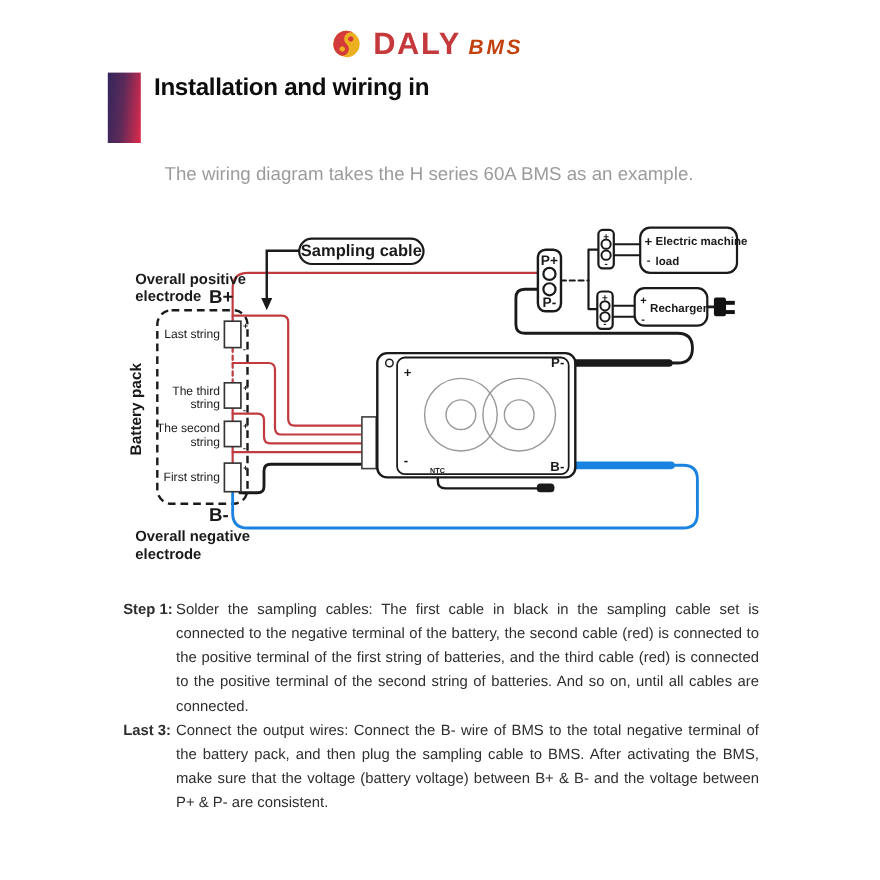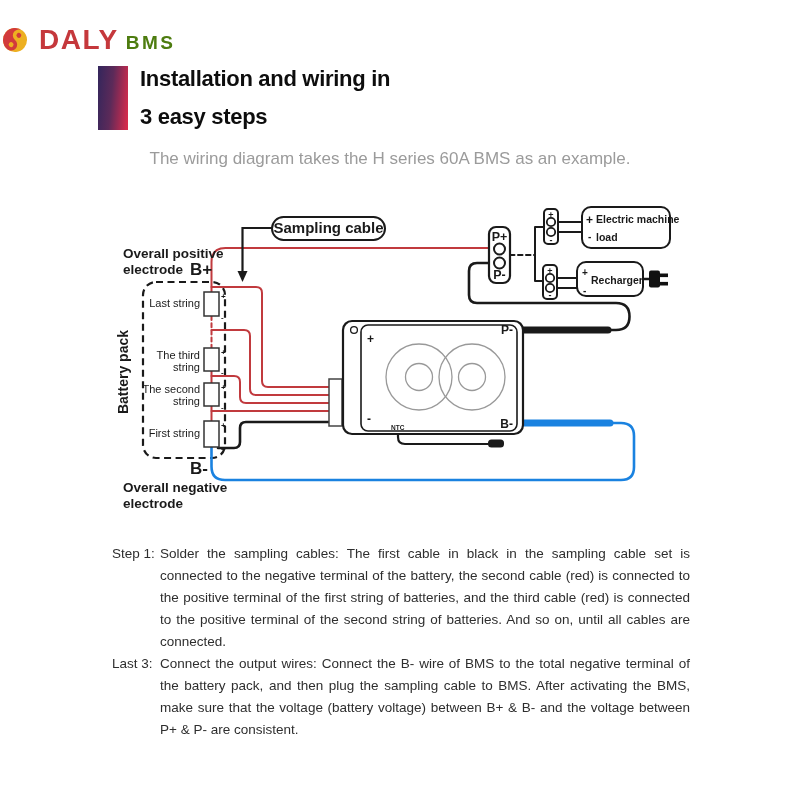--- a/index.html
+++ b/index.html
@@ -1,41 +1,41 @@
 <!DOCTYPE html>
 <html><head>
 <meta charset="utf-8">
 <style>
   html,body{margin:0;padding:0;background:#fff;}
   body{width:800px;height:800px;position:relative;overflow:hidden;
        font-family:"Liberation Sans","DejaVu Sans",sans-serif;color:#111;}
   .abs{position:absolute;}
 
   
-  .logo-row{top:24px;left:0;width:776px;display:flex;align-items:center;gap:9px;}
+  .logo-row{top:24px;left:0;width:776px;display:flex;justify-content:center;align-items:center;gap:9px;}
   .logo-text{display:flex;align-items:baseline;}
   .brand{font-size:28px;font-weight:800;color:#c5383c;letter-spacing:1.5px;}
-  .brand-suffix{font-size:19px;font-weight:800;color:#4d7c0f;letter-spacing:2.5px;margin-left:7px;}
+  .brand-suffix{font-size:19px;font-weight:800;color:#c2410c;letter-spacing:2.5px;margin-left:7px;font-style:italic;}
 
   
   .accent-bar{left:98px;top:66px;width:30px;height:64px;
               background:linear-gradient(95deg,#33265c 0%,#5c2a59 45%,#e02a4b 100%);}
   .page-title{left:140px;top:60px;font-size:22px;font-weight:800;line-height:38px;color:#0d0d0d;letter-spacing:-0.3px;}
   .subtitle{left:0;top:149px;width:780px;text-align:center;font-size:17px;color:#9b9b9b;font-weight:500;}
 
   
   .diagram{left:90px;top:195px;}
   svg text{font-family:"Liberation Sans","DejaVu Sans",sans-serif;fill:#1a1a1a;}
   .t-bold{font-weight:bold;}
 
   
   .steps{left:112px;top:543px;width:578px;}
   .step{position:relative;padding-left:48px;text-align:justify;
         font-size:13.5px;line-height:22px;color:#2e2e2e;}
-  .step-label{position:absolute;left:0;top:0;}
+  .step-label{position:absolute;left:0;top:0;font-weight:bold;}
 </style>
 </head>
 <body>
 
 <div class="abs logo-row">
   <svg width="30" height="30" viewBox="0 0 40 40">
     <g transform="rotate(40 20 20)">
       <circle cx="20" cy="20" r="16" fill="#edb021"></circle>
       <path d="M20,4 A16,16 0 0,0 20,36 A8,8 0 0,0 20,20 A8,8 0 0,1 20,4 Z" fill="#d23a3c"></path>
       <circle cx="20" cy="12" r="3.2" fill="#d23a3c"></circle>
@@ -44,21 +44,20 @@
   </svg>
   <div class="logo-text">
     <span class="brand">DALY</span>
     <span class="brand-suffix">BMS</span>
   </div>
 </div>
 
 <div class="abs accent-bar"></div>
 <div class="abs page-title">
   <div>Installation and wiring in</div>
-  <div>3 easy steps</div>
 </div>
 <div class="abs subtitle">The wiring diagram takes the H series 60A BMS as an example.</div>
 
 <svg class="abs diagram" width="620" height="340" viewBox="90 195 620 340">
 
   <rect x="143" y="282" width="82" height="176" rx="13" fill="none" stroke="#1a1a1a" stroke-width="2.2" stroke-dasharray="7,4.5"></rect>
   <text transform="rotate(-90 128 372)" x="128" y="372" text-anchor="middle" font-size="14" class="t-bold">Battery pack</text>
 
   <g fill="none" stroke-width="2" stroke-linecap="round" stroke="#c13a3e">
     <path d="M211.5,292 V262 Q211.5,248 225.5,248 H493"></path>

